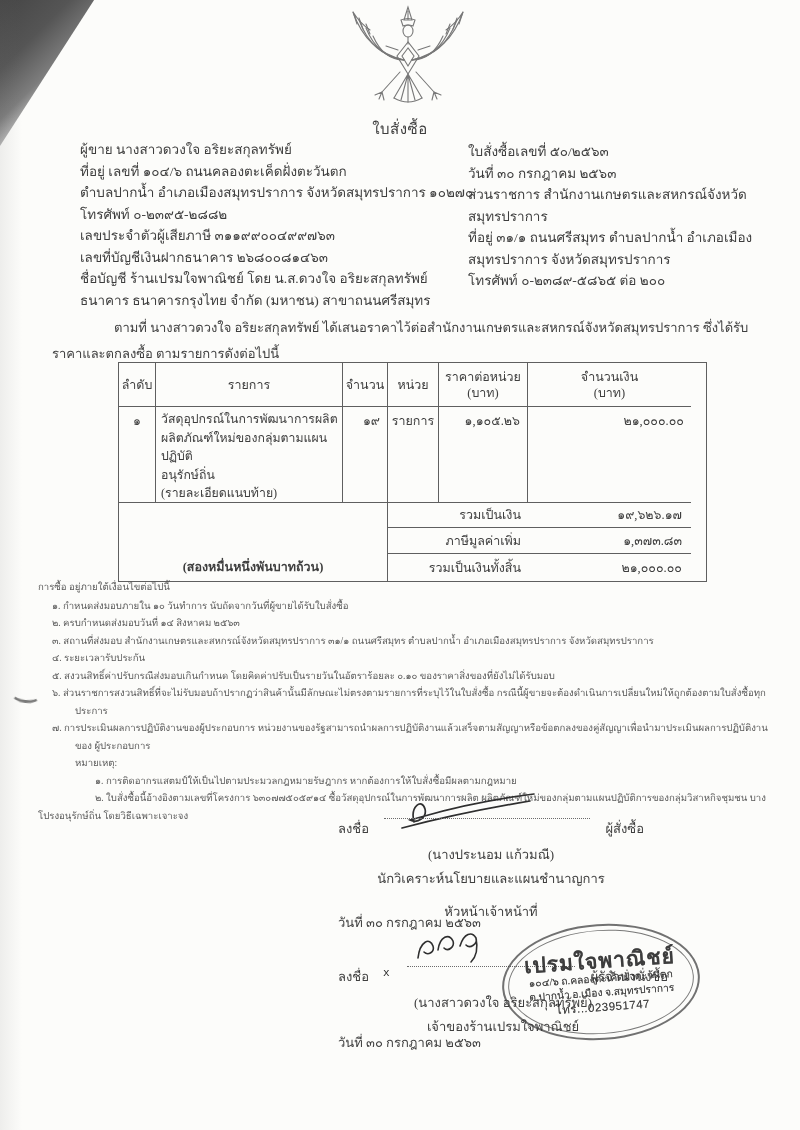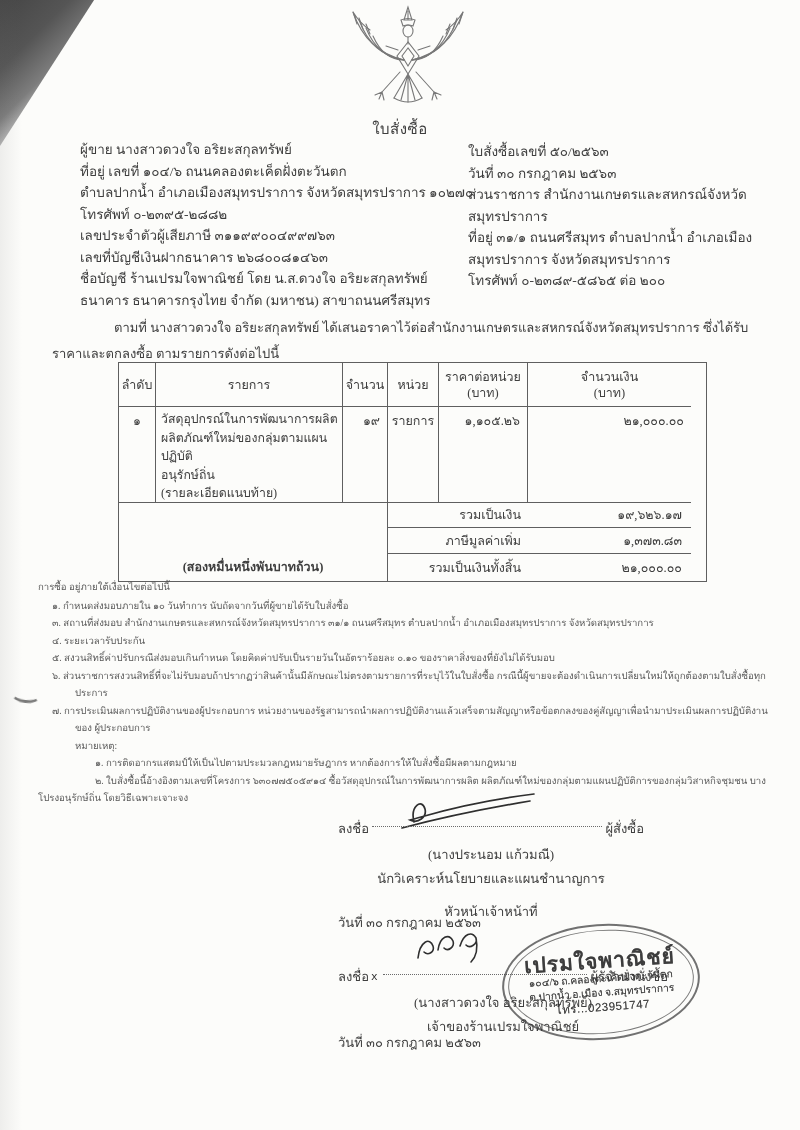--- a/index.html
+++ b/index.html
@@ -66,21 +66,21 @@
 
   
   .conditions{top:578px;left:38px;width:742px;font-size:9.6px;line-height:17.5px;color:var(--faint);}
   .cond-title{margin-bottom:1px;}
   .cond-list div{padding-left:37px;text-indent:-23px;}
   .notes-title{margin-left:37px;}
   .notes-list div{text-indent:57px;}
 
   
   .sig-block{font-size:13px;}
-  .sig-row{display:flex;align-items:center;white-space:nowrap;}
+  .sig-row{display:flex;align-items:flex-start;white-space:nowrap;gap:12px;}
   .dots{flex:1;border-bottom:1.6px dotted #6b6b6b;margin:0 3px 4px 3px;min-width:40px;}
   .sig1{top:818px;left:338px;width:306px;}
   .sig2{top:966px;left:338px;width:330px;}
   .center{text-align:center;}
   .sig-name{margin-top:5px;}
   .handsig{pointer-events:none;}
   .sig1-hand{top:790px;left:392px;width:150px;height:44px;}
   .sig2-hand{top:928px;left:410px;width:84px;height:42px;}
   .xmark{font-family:"DejaVu Sans Mono",monospace;font-size:11px;color:#2e2e2e;margin:0 2px;}
   .date-line{white-space:nowrap;}
@@ -208,20 +208,21 @@
   <div class="cell bb sum-label" style="grid-row:4">ภาษีมูลค่าเพิ่ม</div>
   <div class="cell bb sum-value" style="grid-row:4">๑,๓๗๓.๘๓</div>
   <div class="cell sum-label" style="grid-row:5">รวมเป็นเงินทั้งสิ้น</div>
   <div class="cell sum-value" style="grid-row:5">๒๑,๐๐๐.๐๐</div>
 </div>
 
 <div class="abs conditions">
   <div class="cond-title">การซื้อ อยู่ภายใต้เงื่อนไขต่อไปนี้</div>
   <div class="cond-list">
       <div>๑.  กำหนดส่งมอบภายใน ๑๐  วันทำการ นับถัดจากวันที่ผู้ขายได้รับใบสั่งซื้อ</div>
+      <div>๒.  ครบกำหนดส่งมอบวันที่  ๑๔ สิงหาคม ๒๕๖๓</div>
       <div>๓.  สถานที่ส่งมอบ  สำนักงานเกษตรและสหกรณ์จังหวัดสมุทรปราการ ๓๑/๑ ถนนศรีสมุทร ตำบลปากน้ำ อำเภอเมืองสมุทรปราการ จังหวัดสมุทรปราการ</div>
       <div>๔.  ระยะเวลารับประกัน</div>
       <div>๕.  สงวนสิทธิ์ค่าปรับกรณีส่งมอบเกินกำหนด โดยคิดค่าปรับเป็นรายวันในอัตราร้อยละ ๐.๑๐  ของราคาสิ่งของที่ยังไม่ได้รับมอบ</div>
       <div>๖.  ส่วนราชการสงวนสิทธิ์ที่จะไม่รับมอบถ้าปรากฏว่าสินค้านั้นมีลักษณะไม่ตรงตามรายการที่ระบุไว้ในใบสั่งซื้อ กรณีนี้ผู้ขายจะต้องดำเนินการเปลี่ยนใหม่ให้ถูกต้องตามใบสั่งซื้อทุกประการ</div>
       <div>๗.  การประเมินผลการปฏิบัติงานของผู้ประกอบการ หน่วยงานของรัฐสามารถนำผลการปฏิบัติงานแล้วเสร็จตามสัญญาหรือข้อตกลงของคู่สัญญาเพื่อนำมาประเมินผลการปฏิบัติงานของ ผู้ประกอบการ</div>
     </div>
   <div class="notes-title">หมายเหตุ:</div>
   <div class="notes-list">
       <div>๑. การติดอากรแสตมป์ให้เป็นไปตามประมวลกฎหมายรัษฎากร หากต้องการให้ใบสั่งซื้อมีผลตามกฎหมาย</div>
       <div>๒. ใบสั่งซื้อนี้อ้างอิงตามเลขที่โครงการ ๖๓๐๗๗๕๐๕๙๑๔ ซื้อวัสดุอุปกรณ์ในการพัฒนาการผลิต ผลิตภัณฑ์ใหม่ของกลุ่มตามแผนปฏิบัติการของกลุ่มวิสาหกิจชุมชน บางโปรงอนุรักษ์ถิ่น โดยวิธีเฉพาะเจาะจง</div>

